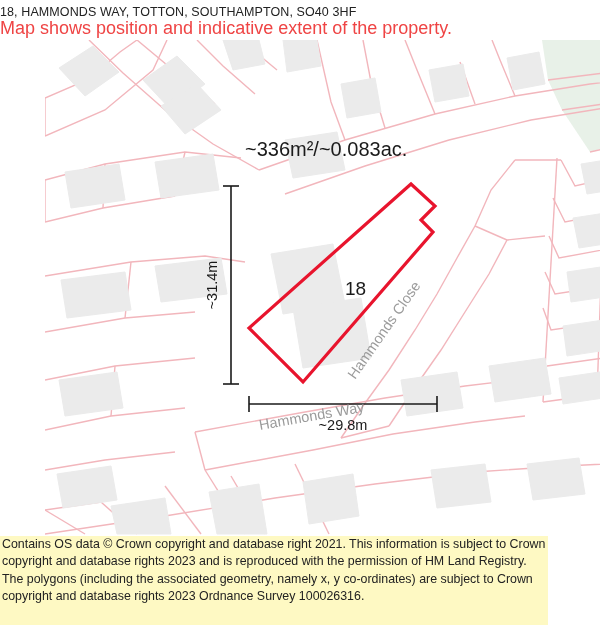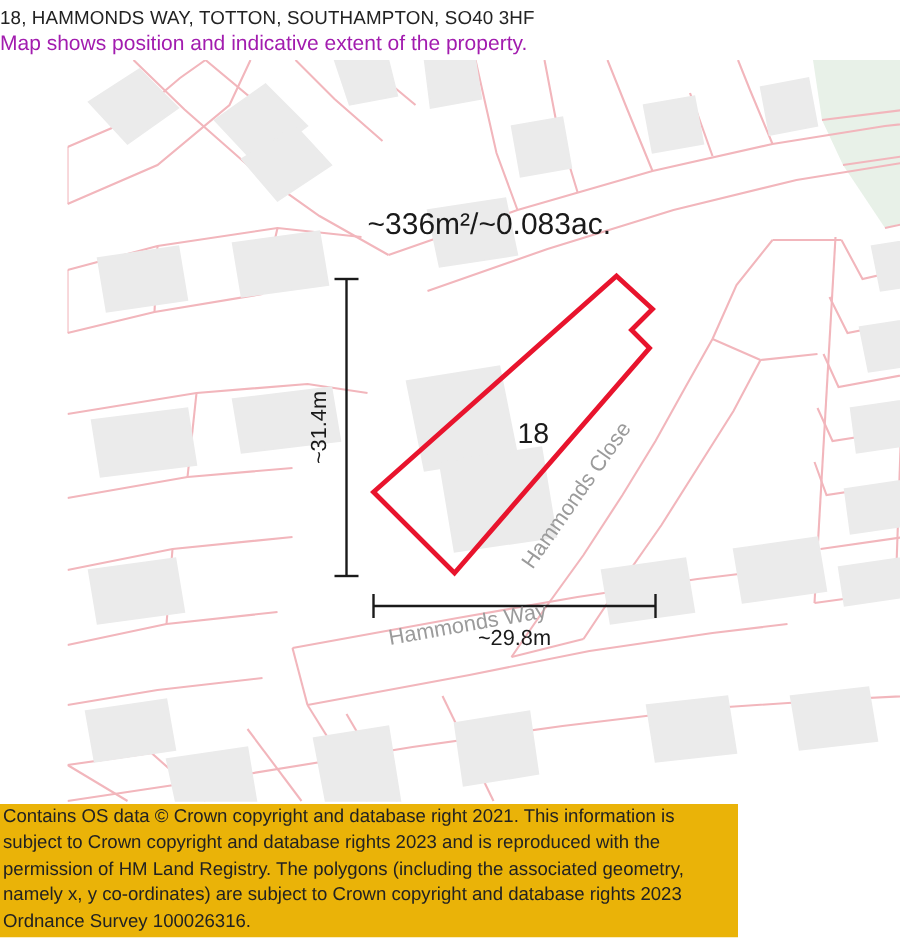--- a/index.html
+++ b/index.html
@@ -29,46 +29,46 @@
     text-align: left;
   }
   .header .title {
     font-size: 12.5px;
     line-height: 16px;
     padding-top: 4px;
     color: #222;
     letter-spacing: 0.1px;
   }
   .header .subtitle {
-    font-size: 14px;
+    font-size: 18px;
     line-height: 16px;
-    color: #a21caf;
+    color: #ef4444;
   }
   
   .map-wrap {
     position: absolute;
     top: 40px;
     left: 0;
     width: 600px;
     height: 495px;
     overflow: hidden;
     background: #ffffff;
     padding-left: 45px;
   }
   .map-svg {
     display: block;
   }
   
   .footer {
     position: absolute;
     left: 0;
     top: 536px;
-    width: 492px;
+    width: 548px;
     height: 89px;
-    background: #eab308;
+    background: #fef9c3;
   }
   .footer p {
     margin: 0;
     padding: 0 2px;
     font-size: 12.4px;
     line-height: 17.4px;
     color: #222;
   }
   .measure-label {
     font-size: 14.5px;

